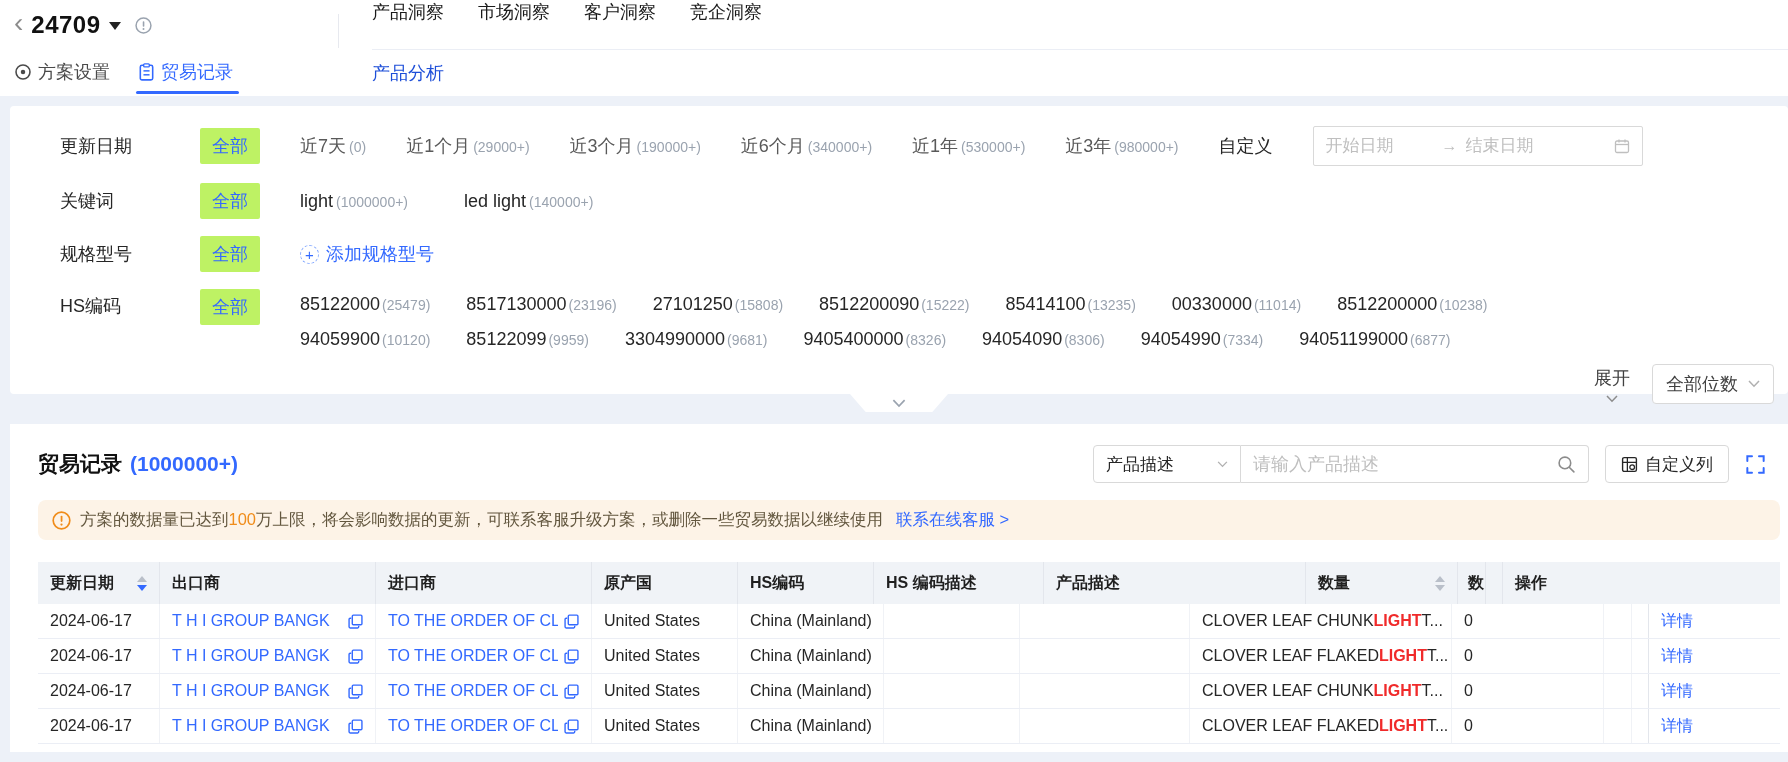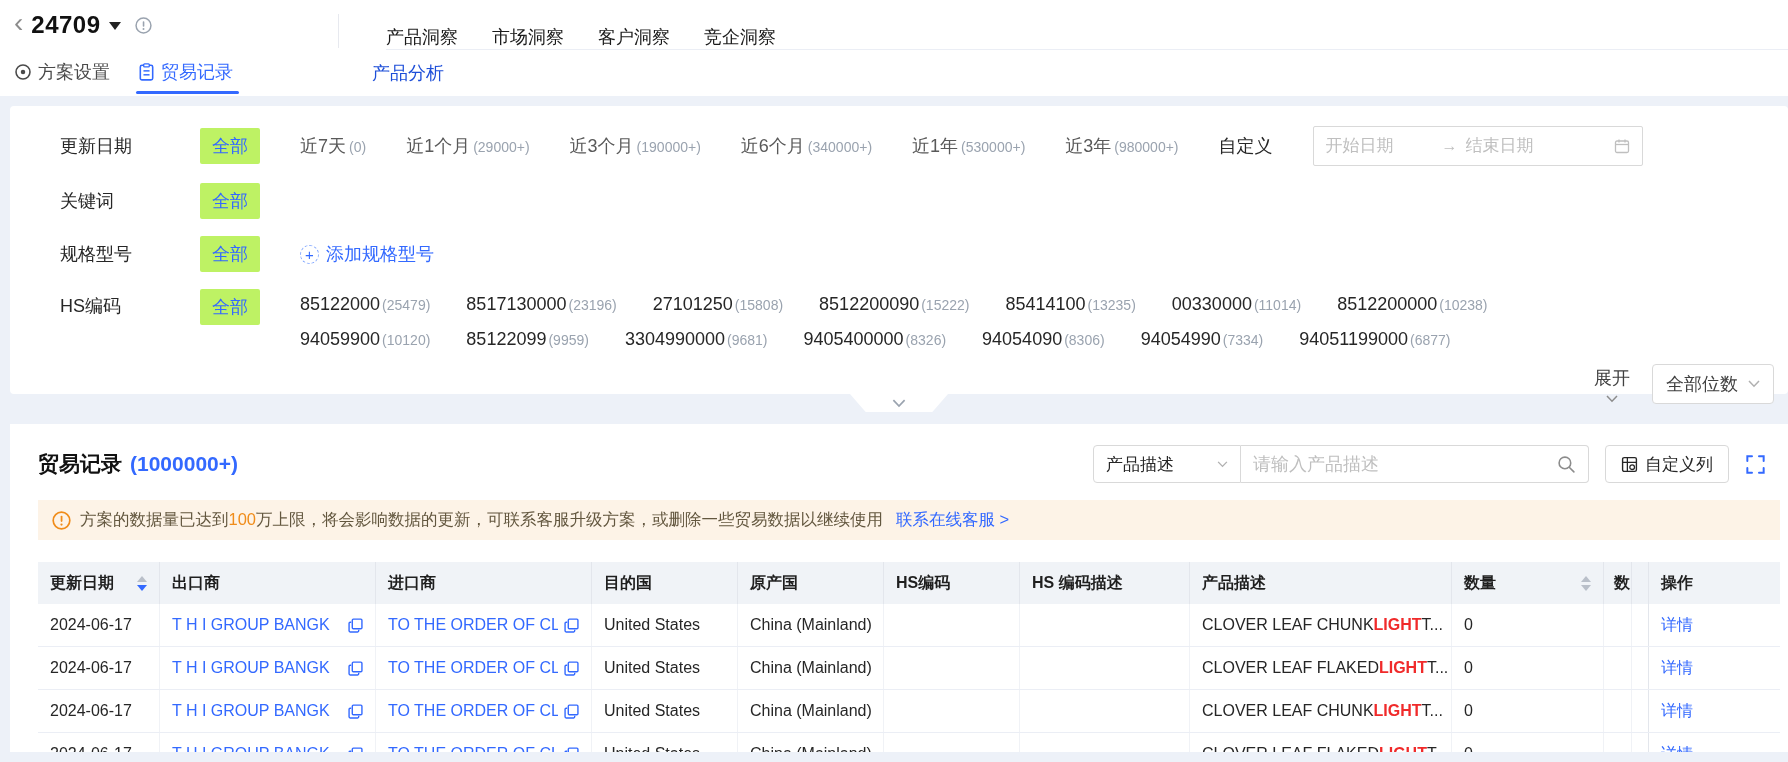--- a/index.html
+++ b/index.html
@@ -16,21 +16,21 @@
   .back { font-size:28px; color:#8c8c8c; line-height:1; cursor:pointer; margin-top:-4px;}
   .plan-id { font-size:24px; font-weight:bold; color:#111; letter-spacing:0.5px; }
   .caret-dn { width:0; height:0; border:6px solid transparent; border-top:8px solid #222; margin-top:7px; }
   .info-ic { margin-left:6px; display:flex; }
   .tab-row { display:flex; gap:28px; height:44px; align-items:center; }
   .ptab { display:flex; align-items:center; gap:6px; color:#4a4a4a; cursor:pointer; height:100%; position:relative; }
   .ptab.active { color:#3369ff; }
   .ptab.active::after { content:""; position:absolute; left:-2px; right:-6px; bottom:0; height:3px; background:#3369ff; border-radius:2px; }
   .tb-divider { position:absolute; left:338px; top:14px; height:34px; width:1px; background:#e7e9ef; }
   .tb-right { flex:1; padding-left:32px; display:flex; flex-direction:column; }
-  .mainnav { height:50px; display:flex; align-items:flex-end; gap:34px; border-bottom:1px solid #ebeef5;margin-left:14px; }
+  .mainnav { height:50px; display:flex; align-items:flex-start; gap:34px; border-bottom:1px solid #ebeef5; }
   .navitem { color:#1a1a1a; cursor:pointer; }
   .subnav { height:46px; display:flex; align-items:center; }
   .subnav span { color:#1d4ed8; cursor:pointer; }
   
   .filter-card { background:#fff; margin:10px 0 0 10px; border-radius:4px; padding:20px 16px 26px 50px; position:relative; height:288px; }
   .frow { display:flex; align-items:center; gap:40px; min-height:34px; margin-bottom:17px; }
   .frow:last-child { margin-bottom:0; }
   .flabel { width:100px; flex:none; color:#262626; }
   .chip { background:#bef264; color:#3369ff; padding:6px 12px; border-radius:2px; cursor:pointer; flex:none; }
   .fopts { display:flex; align-items:center; gap:40px; }
@@ -59,28 +59,28 @@
   .toolbar { display:flex; align-items:center; height:40px; }
   .t-title { font-size:21px; font-weight:bold; color:#111; }
   .t-count { font-size:21px; color:#3369ff; margin-left:8px; font-weight:bold; }
   .toolbar-right { margin-left:auto; display:flex; align-items:center; margin-right:14px; }
   .desc-select { width:148px; height:38px; border:1px solid #d9d9d9; border-radius:4px 0 0 4px; display:flex; align-items:center; justify-content:space-between; padding:0 12px; color:#262626; font-size:17px; cursor:pointer; background:#fff; }
   .search-box { width:348px; height:38px; border:1px solid #d9d9d9; border-left:none; border-radius:0 4px 4px 0; display:flex; align-items:center; padding:0 12px; }
   .search-box input { flex:1; border:none; outline:none; font-size:18px; color:#0369a1; font-family:inherit; }
   .search-box input::placeholder { color:#bfbfbf; }
   .cc-btn { margin-left:16px; height:38px; border:1px solid #d9d9d9; border-radius:4px; background:#fff; display:flex; align-items:center; gap:7px; padding:0 15px; font-size:17px; color:#262626; cursor:pointer; font-family:inherit; }
   .fs-btn { margin-left:16px; display:flex; cursor:pointer; }
-  .warnbar { margin-top:16px; background:#fdf3e7; border-radius:0; height:40px; display:flex; align-items:center; padding:0 14px; gap:9px; font-size:16.5px; color:#63573f; }
+  .warnbar { margin-top:16px; background:#fdf3e7; border-radius:8px; height:40px; display:flex; align-items:center; padding:0 14px; gap:9px; font-size:16.5px; color:#63573f; }
   .warnbar .hl { color:#f08c1a; }
   .warnbar a { color:#3369ff; text-decoration:none; margin-left:4px; cursor:pointer; }
   
   .ttable { margin-top:22px; font-size:16px; }
   .trh, .trd { display:flex; align-items:stretch; }
   .trh { background:#f0f3f7; height:42px; font-weight:bold; color:#1f1f1f; }
-  .trd { background:#fff; height:43px; border-bottom:1px solid #ebeef5; }
+  .trd { background:#fff; height:35px; border-bottom:1px solid #ebeef5; }
   .th, .td { display:flex; align-items:center; padding:0 12px; overflow:hidden; white-space:nowrap; flex:none; }
   .th { border-right:1px solid #e3e6ec; }
   .td { border-right:1px solid #f0f2f6; }
   .c0 { width:122px; } .c1 { width:216px; } .c2 { width:216px; }
   .c3 { width:146px; } .c4 { width:146px; } .c5 { width:136px; }
   .c6 { width:170px; } .c7 { width:262px; } .c8 { width:152px; }
   .c9 { width:28px; padding:0 0 0 10px; }
   .cact { width:116px; margin-left:16px; border-left:1px solid #e3e6ec; border-right:none; }
   .trh .cact { background:#f0f3f7; }
   .sorter { display:flex; flex-direction:column; gap:3px; margin-left:auto; cursor:pointer; }
@@ -181,20 +181,26 @@
               <line x1="5" y1="1.5" x2="5" y2="4.5" stroke="#bfbfbf" stroke-width="1.3"></line>
               <line x1="11" y1="1.5" x2="11" y2="4.5" stroke="#bfbfbf" stroke-width="1.3"></line>
             </svg>
         </span>
       </div>
     </div>
 
     <div class="frow kw">
       <div class="flabel">关键词</div>
       <div class="chip">全部</div>
+      <div class="fopts" style="gap:56px">
+
+          <span class="fopt"><span>light</span><span class="cnt">(1000000+)</span></span>
+
+          <span class="fopt"><span>led light</span><span class="cnt">(140000+)</span></span>
+        </div>
     </div>
 
     <div class="frow">
       <div class="flabel">规格型号</div>
       <div class="chip">全部</div>
       <div class="add-link">
         <span class="plus-circ">+</span>
         <span>添加规格型号</span>
       </div>
     </div>
@@ -332,24 +338,20 @@
           <div class="th c1">
             <span>出口商</span>
 
           </div>
 
           <div class="th c2">
             <span>进口商</span>
 
           </div>
 
-          <div class="th c3">
-            <span>目的国</span>
-
-          </div>
 
           <div class="th c4">
             <span>原产国</span>
 
           </div>
 
           <div class="th c5">
             <span>HS编码</span>
 
           </div>

